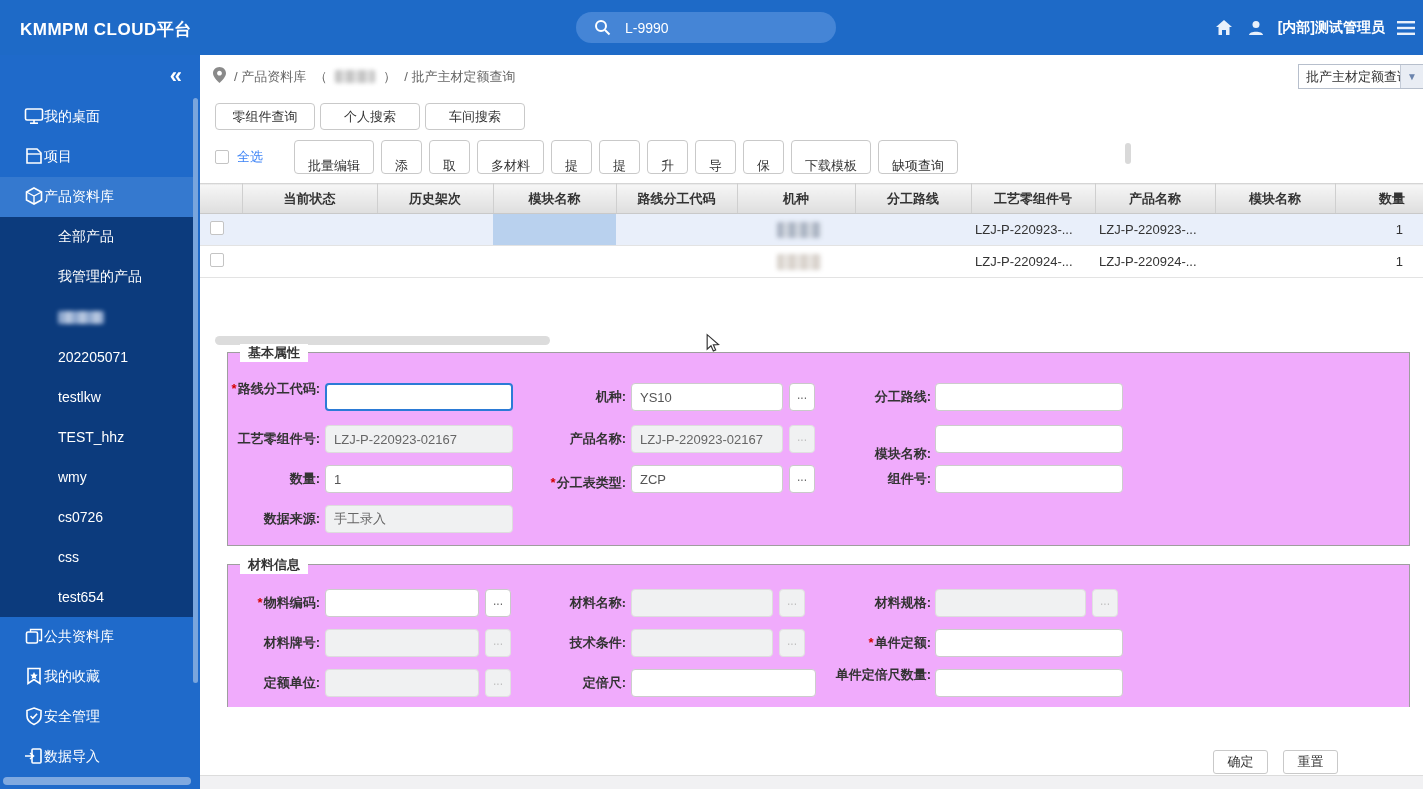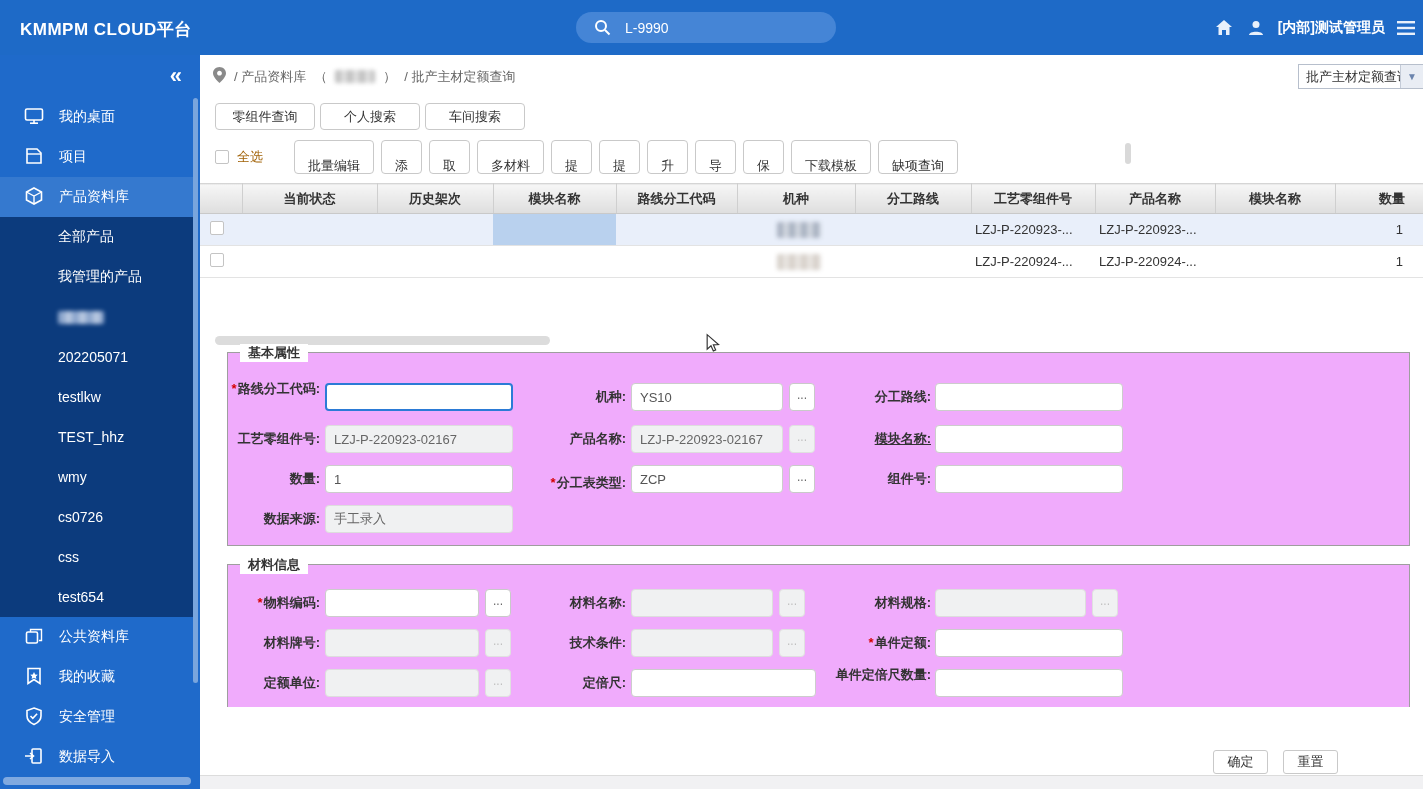--- a/index.html
+++ b/index.html
@@ -13,21 +13,21 @@
   .searchbox { position:absolute; left:576px; top:12px; width:260px; height:31px; background:#4585d6; border-radius:16px; display:flex; align-items:center; padding-left:18px; gap:14px; }
   .searchbox .sv { font-size:14px; color:#fff; }
   .tb-right { position:absolute; right:8px; top:0; height:55px; display:flex; align-items:center; gap:12px; }
   .tb-user { font-size:14px; font-weight:bold; color:#fff; white-space:nowrap; }
   .icon-btn { display:flex; align-items:center; justify-content:center; }
 
   
   .sidebar { position:absolute; left:0; top:55px; width:200px; height:734px; background:#1f6aca; color:#fff; overflow:hidden; }
   .collapse { position:absolute; right:18px; top:8px; font-size:22px; font-weight:bold; color:#fff; cursor:pointer; }
   .nav { position:absolute; left:0; top:42px; width:194px; }
-  .nav-item { height:40px; display:flex; align-items:center; gap:15px; padding-left:24px; font-size:14px; cursor:pointer; }
+  .nav-item { height:40px; display:flex; align-items:center; padding-left:24px; font-size:14px; cursor:pointer; }
   .nav-item.active { background:rgba(255,255,255,.10); }
   .nav-item svg { flex:0 0 auto; }
   .submenu { background:#0c3b7d; width:194px; }
   .sub-item { height:40px; display:flex; align-items:center; padding-left:58px; font-size:14px; cursor:pointer; }
   .blurbox { border-radius:2px; filter:blur(2px); }
   .sb-blur { width:46px; height:13px; background:repeating-linear-gradient(90deg,#8ea7cd 0 7px,#b6c6e0 7px 14px); }
   .sb-vscroll { position:absolute; right:2px; top:43px; width:5px; height:585px; background:#79a5dd; border-radius:3px; }
   .sb-hscroll { position:absolute; left:3px; bottom:4px; width:188px; height:8px; background:#7fa9e0; border-radius:4px; }
 
   
@@ -39,21 +39,21 @@
   .page-select { position:absolute; left:1098px; top:9px; width:126px; height:25px; border:1px solid #b7bfcc; background:#fff; display:flex; }
   .page-select .val { flex:1; font-size:13px; color:#333; line-height:23px; padding-left:7px; white-space:nowrap; overflow:hidden; }
   .page-select .arrow { width:23px; background:#e9edf4; border-left:1px solid #c4cbd7; color:#6b84ad; font-size:10px; display:flex; align-items:center; justify-content:center; }
 
   .btn { border:1px solid #c9c9c9; background:#fff; border-radius:4px; font-size:13px; color:#333; font-family:"Liberation Sans",sans-serif; cursor:pointer; }
   .tabs { position:absolute; left:15px; top:48px; display:flex; gap:5px; }
   .tabs .btn { width:100px; height:27px; }
 
   .toolbar { position:absolute; left:15px; top:88px; width:1190px; height:27px; display:flex; align-items:center; }
   .cb { width:14px; height:14px; border:1px solid #c4c4c4; border-radius:2px; background:#fff; display:inline-block; }
-  .toolbar .sel-label { font-size:13px; color:#a16207; margin-left:8px; }
+  .toolbar .sel-label { font-size:13px; color:#3b82f6; margin-left:8px; }
   .tool-btns { display:flex; gap:7px; margin-left:31px; }
   .tool-btns .btn { height:16px; padding:16px 13px; white-space:nowrap; }
   .mini-vscroll { position:absolute; left:925px; top:88px; width:6px; height:21px; background:#d9d9d9; border-radius:3px; }
 
   
   table.grid { position:absolute; left:0; top:128px; width:1223px; border-collapse:collapse; table-layout:fixed; font-size:13px; color:#333; }
   .grid th { height:30px; background:linear-gradient(#f6f6f6,#dedede); border-top:1px solid #d5d5d5; border-bottom:1px solid #c9c9c9; border-right:1px solid #cfcfcf; font-weight:bold; text-align:center; overflow:hidden; white-space:nowrap; }
   .grid th:last-child { border-right:none; text-align:right; padding-right:18px; }
   .grid td { height:32px; border-bottom:1px solid #e3e3e3; overflow:hidden; white-space:nowrap; padding-left:4px; }
   .grid tr.sel td { background:#e9effa; }
@@ -319,21 +319,21 @@
       <input class="inp" style="left: 403px; top: 30px; width: 152px;" value="YS10">
       <span class="picker" style="left:561px; top:30px;">...</span>
       <span class="flabel" style="left:593px; top:36px; width:110px;"><span>分工路线:</span></span>
       <input class="inp" style="left: 707px; top: 30px; width: 188px;" value="">
 
       <span class="flabel" style="left:0; top:78px; width:92px;"><span>工艺零组件号:</span></span>
       <input class="inp" style="left: 97px; top: 72px; width: 188px;" disabled="" value="LZJ-P-220923-02167">
       <span class="flabel" style="left:288px; top:78px; width:110px;"><span>产品名称:</span></span>
       <input class="inp" style="left: 403px; top: 72px; width: 152px;" disabled="" value="LZJ-P-220923-02167">
       <span class="picker dis" style="left:561px; top:72px;">...</span>
-      <span class="flabel" style="left:593px; top:78px; width:110px;text-decoration:underline;"><span>模块名称:</span></span>
+      <span class="flabel" style="left:593px; top:93px; width:110px;"><span>模块名称:</span></span>
       <input class="inp" style="left: 707px; top: 72px; width: 188px;" value="">
 
       <span class="flabel" style="left:0; top:118px; width:92px;"><span>数量:</span></span>
       <input class="inp" style="left: 97px; top: 112px; width: 188px;" value="1">
       <span class="flabel" style="left:288px; top:114px; width:110px;margin-top:8px;"><span class="req">*</span><span>分工表类型:</span></span>
       <input class="inp" style="left: 403px; top: 112px; width: 152px;" value="ZCP">
       <span class="picker" style="left:561px; top:112px;">...</span>
       <span class="flabel" style="left:593px; top:118px; width:110px;"><span>组件号:</span></span>
       <input class="inp" style="left: 707px; top: 112px; width: 188px;" value="">
 

